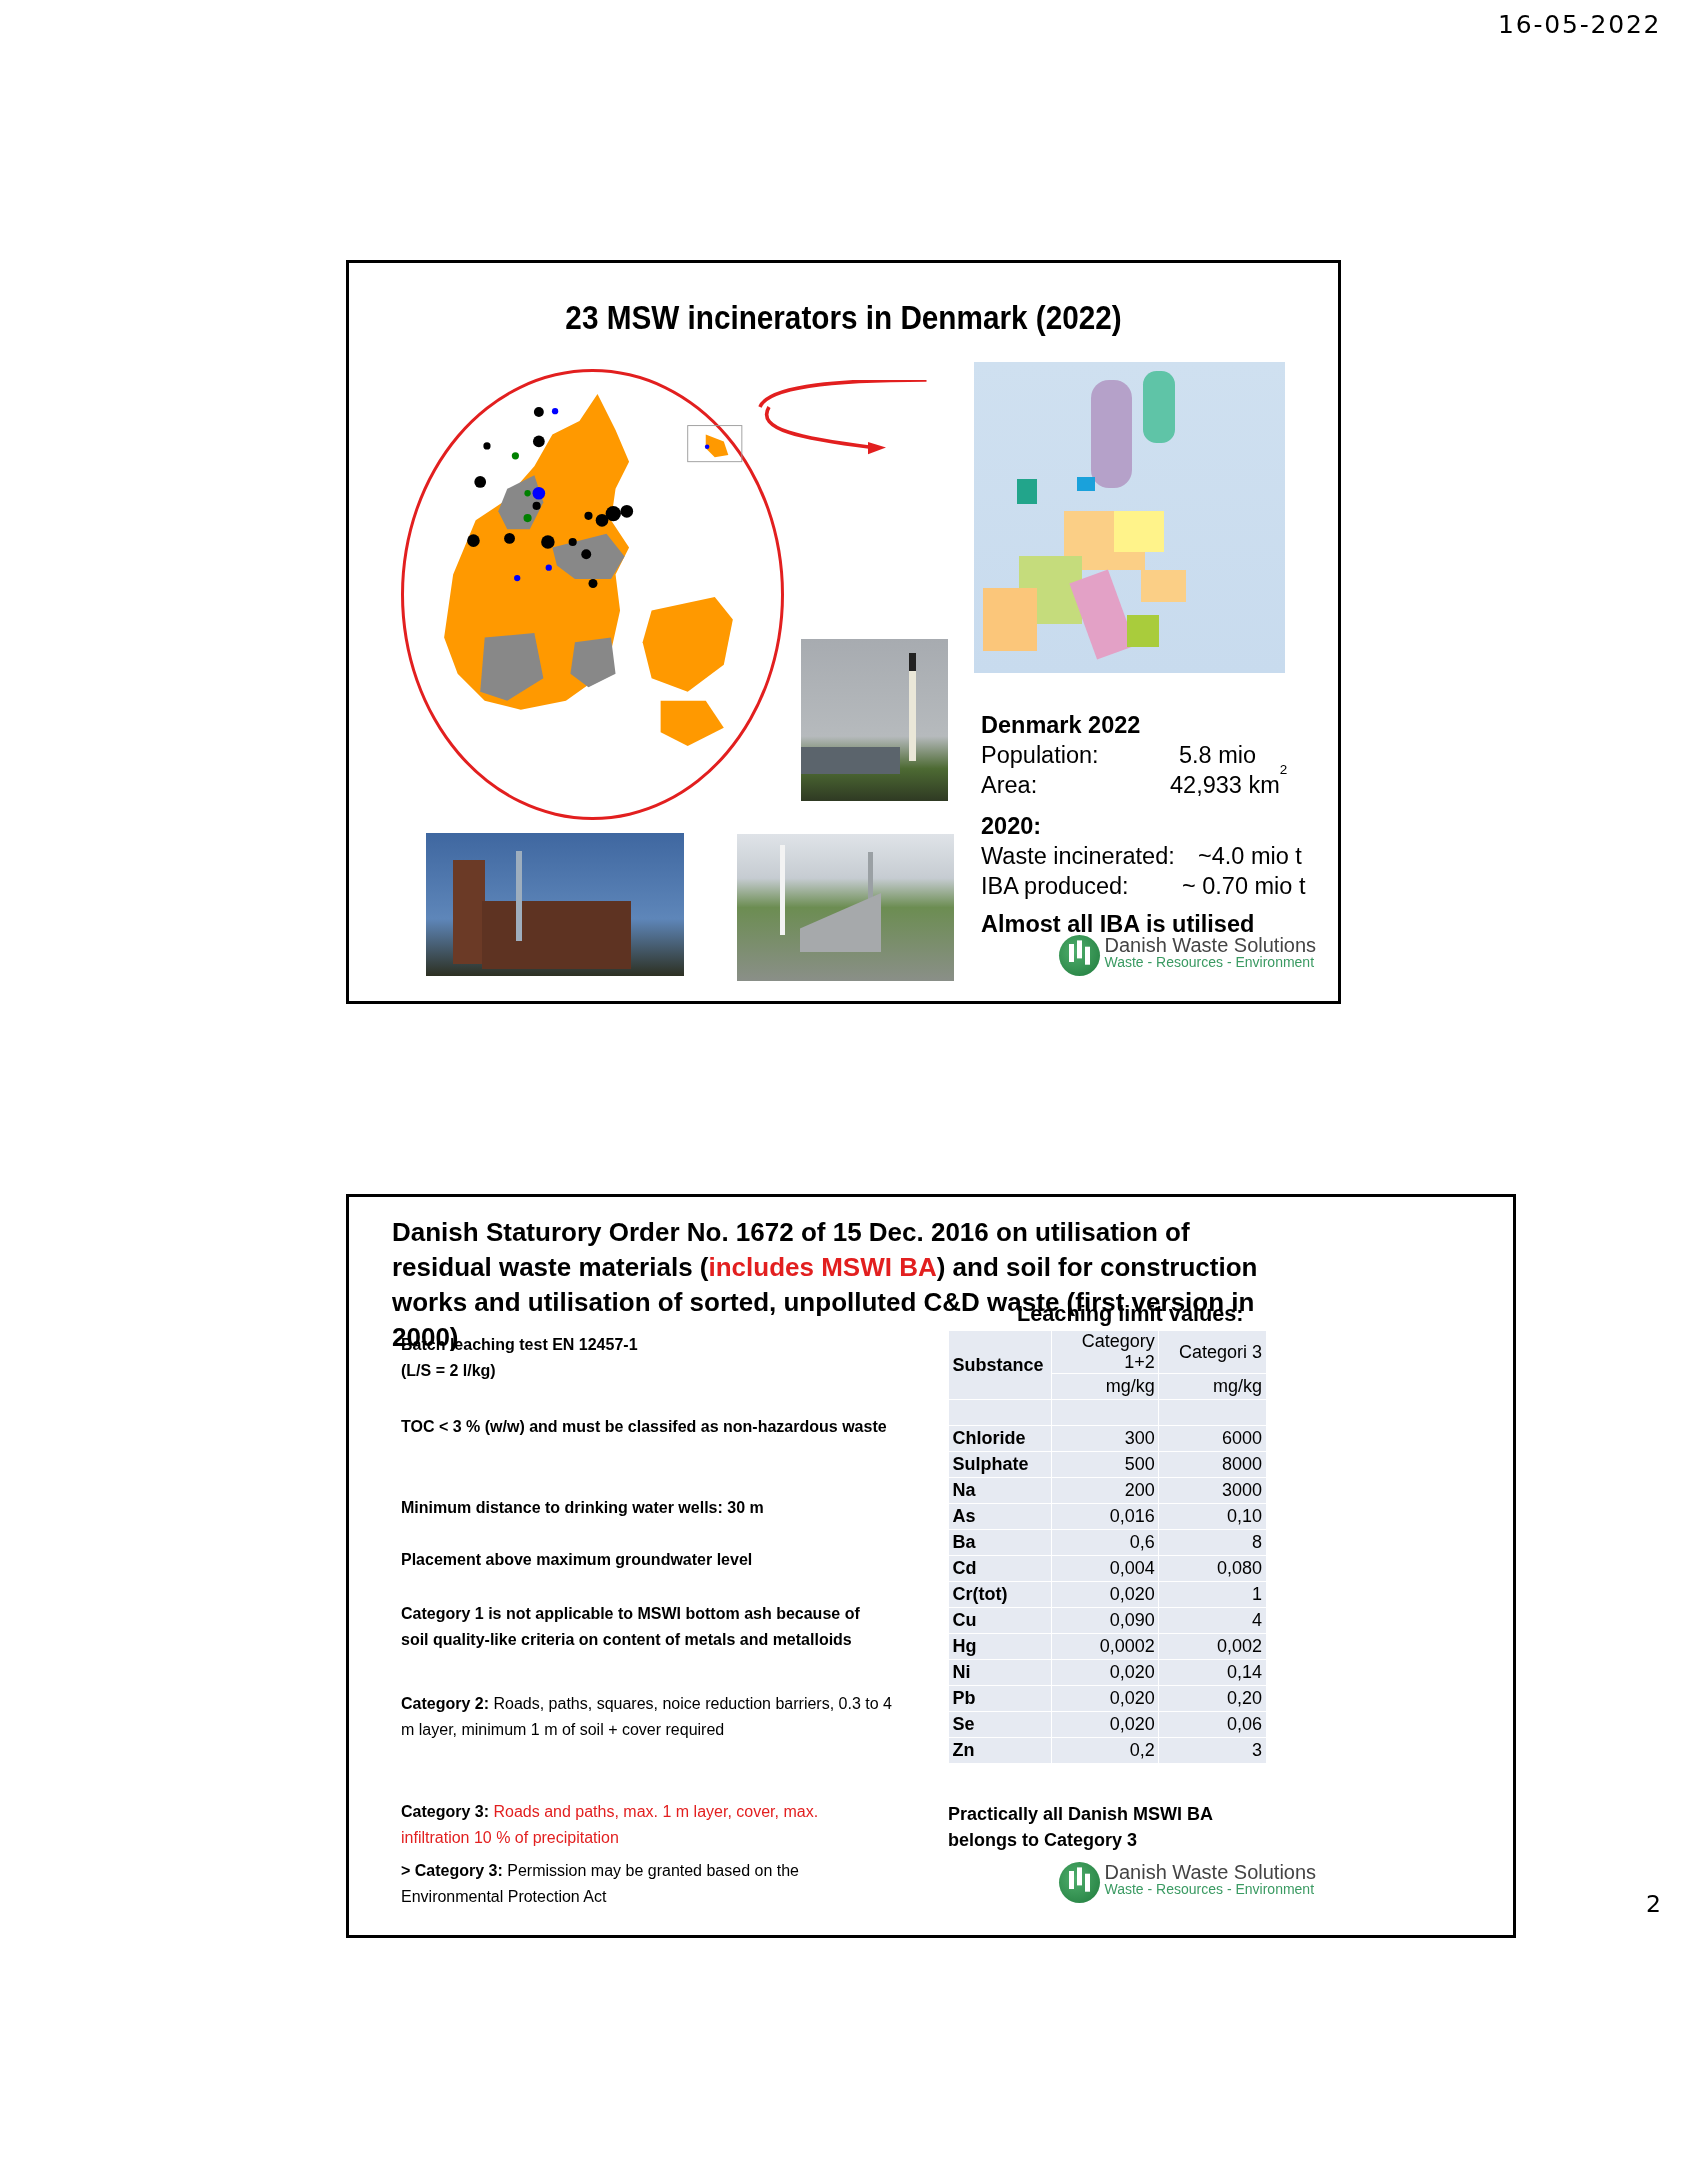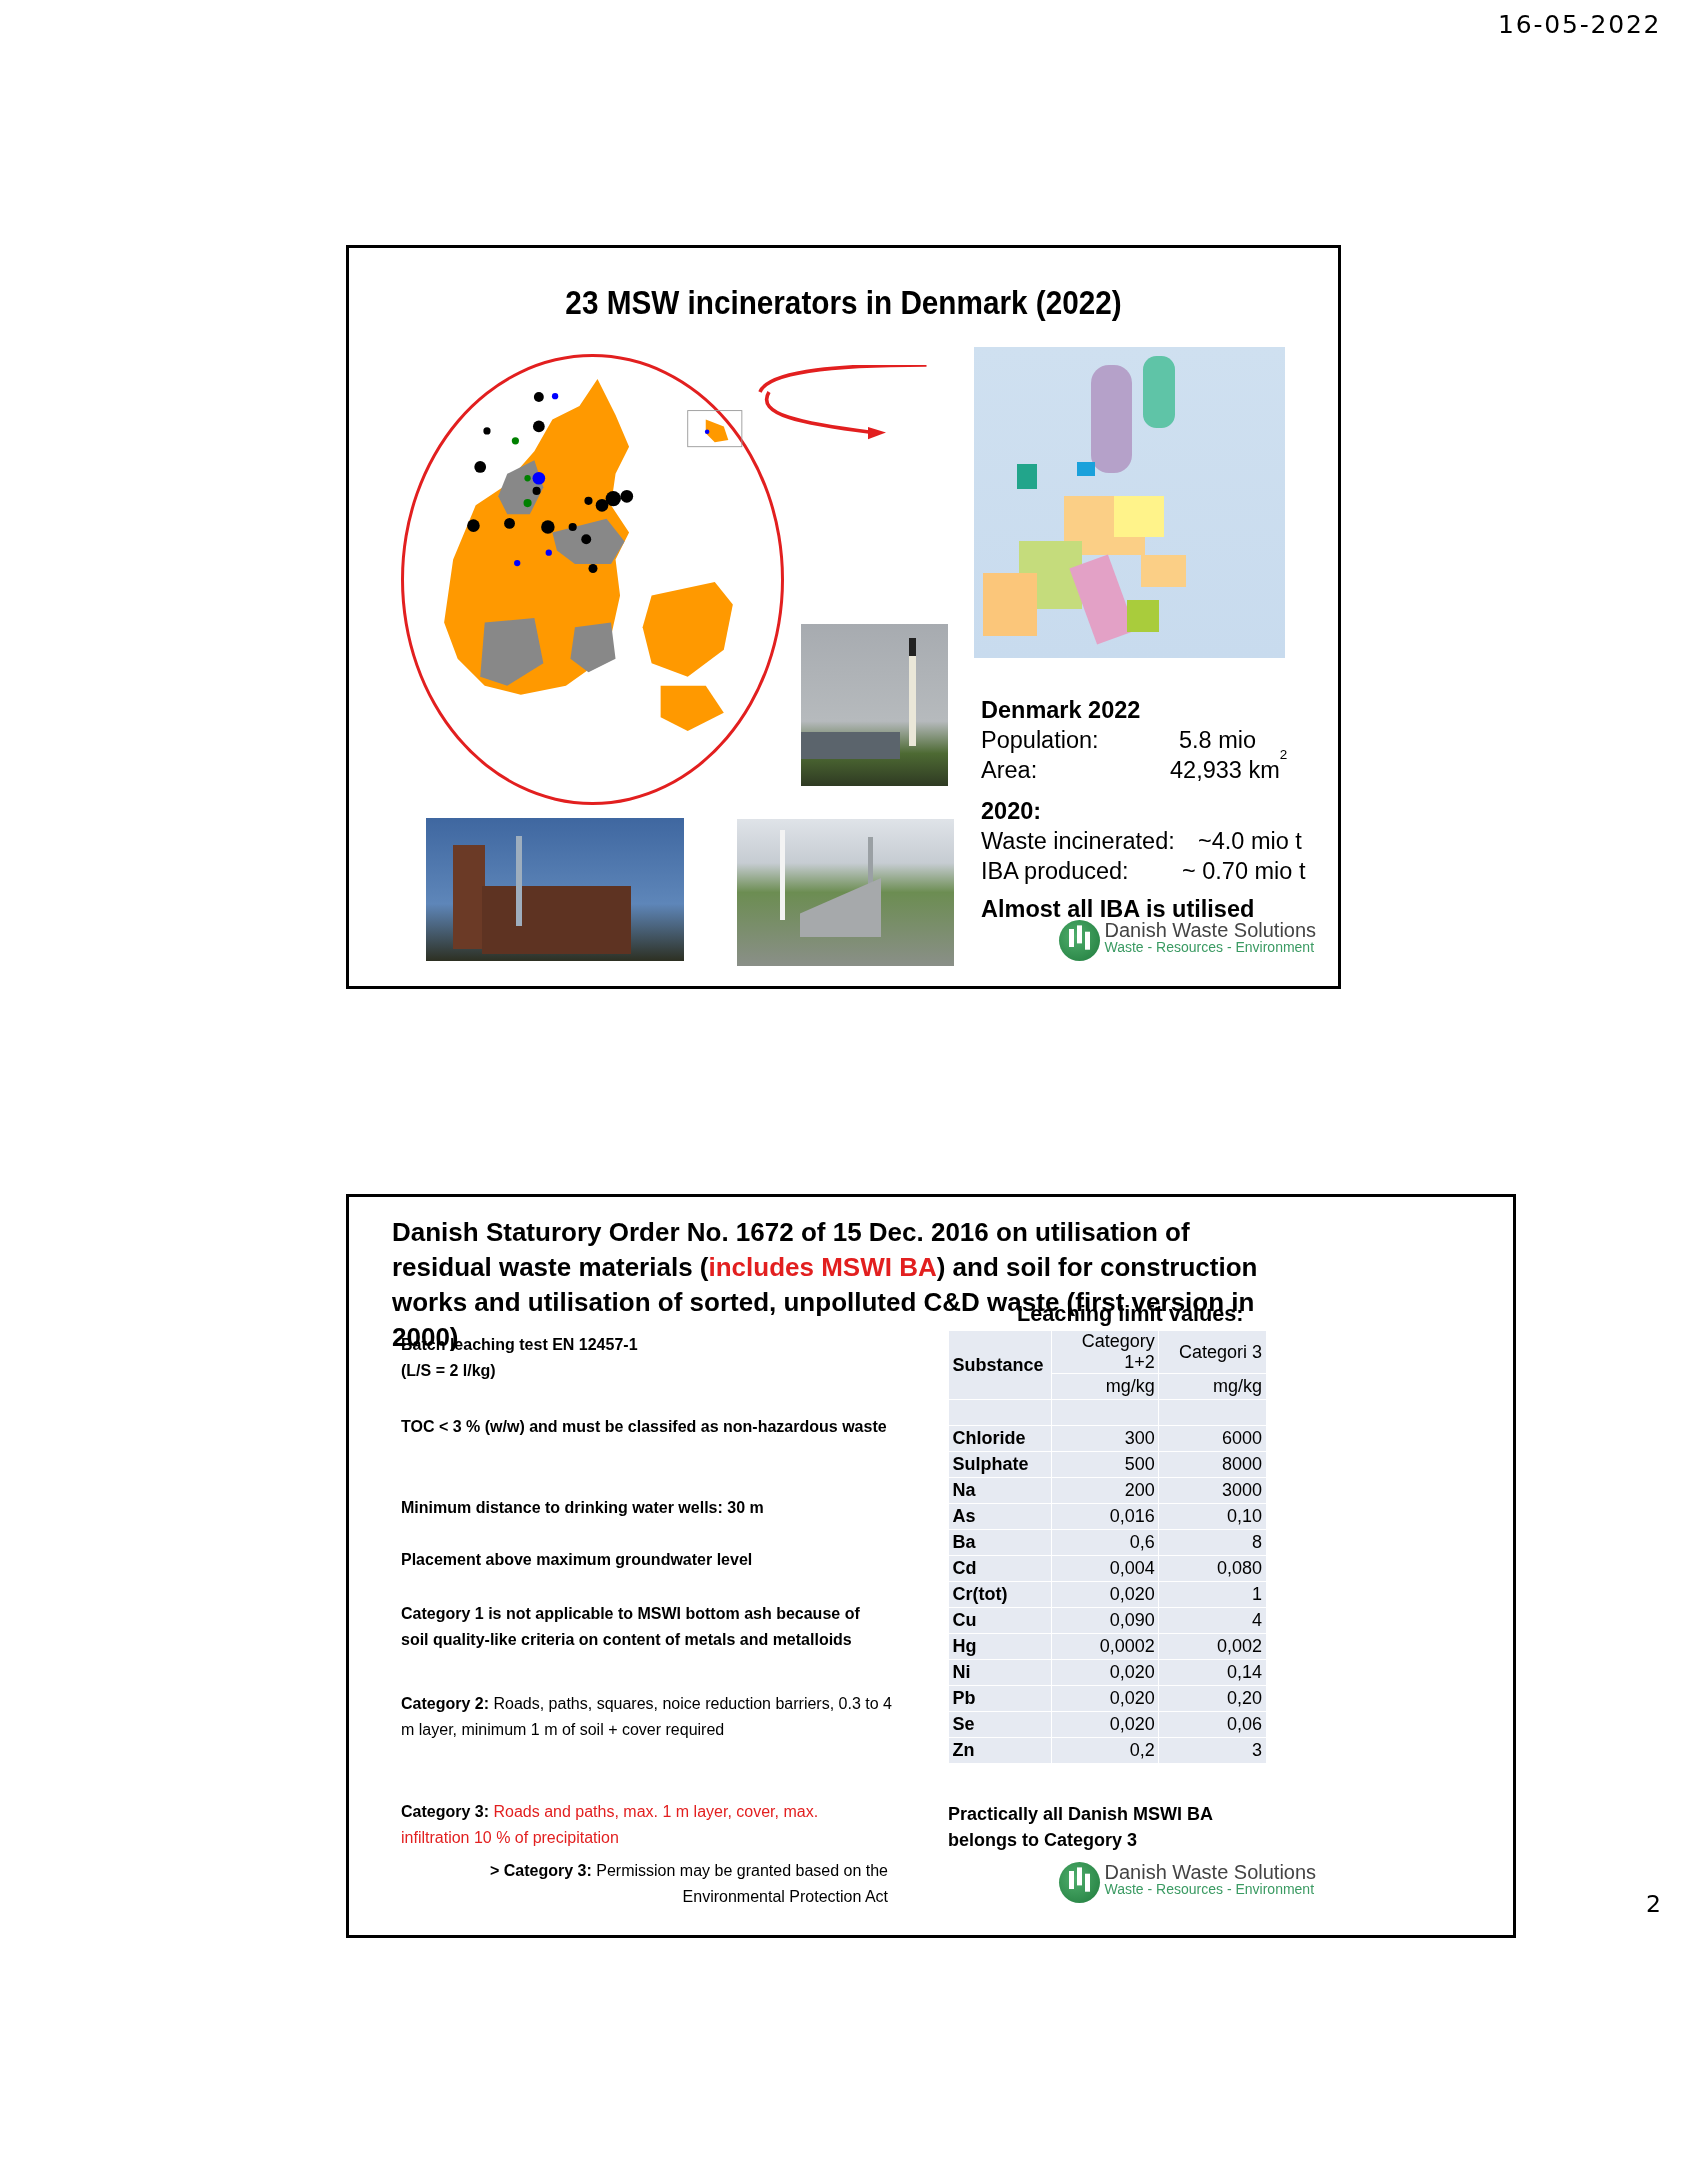--- a/index.html
+++ b/index.html
@@ -1,21 +1,21 @@
 <!DOCTYPE html>
 <html style="font-size:7.2px"><head>
 <meta charset="utf-8">
 <style>
   html,body{margin:0;padding:0;background:#fff;}
   body{width:1687px;height:2183px;position:relative;overflow:hidden;font-family:"Liberation Sans",sans-serif;color:#000;}
   .abs{position:absolute;}
   .date{left:1498px;top:10px;font-size:25px;letter-spacing:1.8px;font-family:"DejaVu Sans",sans-serif;}
   .pagenum{left:1646px;top:1890px;font-size:23.5px;font-family:"DejaVu Sans",sans-serif;}
   .slide{position:absolute;border:3.2px solid #000;background:#fff;box-sizing:border-box;}
-  #slide1{left:346px;top:245px;width:995px;height:744px;}
+  #slide1{left:346px;top:260px;width:995px;height:744px;}
   #slide2{left:346px;top:1194px;width:1170px;height:744px;}
   .title1{position:absolute;left:0;width:100%;top:36px;text-align:center;font-family:"Liberation Sans",sans-serif;font-weight:bold;font-size:33px;transform:scaleX(0.9);}
   .circle{position:absolute;left:52px;top:106px;width:383px;height:451px;border:3.6px solid #e21f1f;border-radius:50%;box-sizing:border-box;}
   .photo{position:absolute;overflow:hidden;}
   .info{position:absolute;left:632px;top:447px;font-size:23.5px;line-height:30px;}
   .info .b{font-weight:bold;}
   .info .row{display:flex;}
   .logo{position:absolute;display:flex;}
   .logo .mark{width:41px;height:41px;border-radius:50%;background:radial-gradient(circle at 40% 40%,#4fae6c,#1f7a3c);position:relative;margin-right:4.5px;}
   .logo .mark:before{content:"";position:absolute;left:10px;top:9px;width:4.5px;height:18px;background:#fff;box-shadow:8px -3.6px 0 #fff,16px 2.7px 0 #fff;}
@@ -155,21 +155,21 @@
   <div class="left2 bold" style="top:217px;width:487px;">TOC &lt; 3 % (w/w) and must be classifed as non-hazardous waste</div>
   <div class="left2 bold" style="top:298px;">Minimum distance to drinking water wells: 30 m</div>
   <div class="left2 bold" style="top:350px;">Placement above maximum groundwater level</div>
   <div class="left2 bold" style="top:404px;width:469px;">Category 1 is not applicable to MSWI bottom ash because of soil quality-like criteria on content of metals and metalloids</div>
   <div class="left2" style="top:494px;width:505px;">
     <span class="bold">Category 2:</span><span>  Roads, paths, squares, noice reduction barriers, 0.3 to 4 m layer, minimum 1 m of soil + cover required</span>
   </div>
   <div class="left2" style="top:602px;width:487px;">
     <span class="bold">Category 3:</span><span class="red">  Roads and paths, max. 1 m layer, cover, max. infiltration 10 % of precipitation</span>
   </div>
-  <div class="left2" style="top:661px;width:487px;text-align:right;">
+  <div class="left2" style="top:661px;width:487px;">
     <span class="bold">&gt; Category 3:</span><span> Permission may be granted based on the Environmental Protection Act</span>
   </div>
 
   <div class="lhead">Leaching limit values:</div>
   <table class="lim">
     <tbody>
         <tr>
       <td class="s" rowspan="2">Substance</td>
       <td class="n bold">Category 1+2</td>
       <td class="n bold">Categori 3</td>

